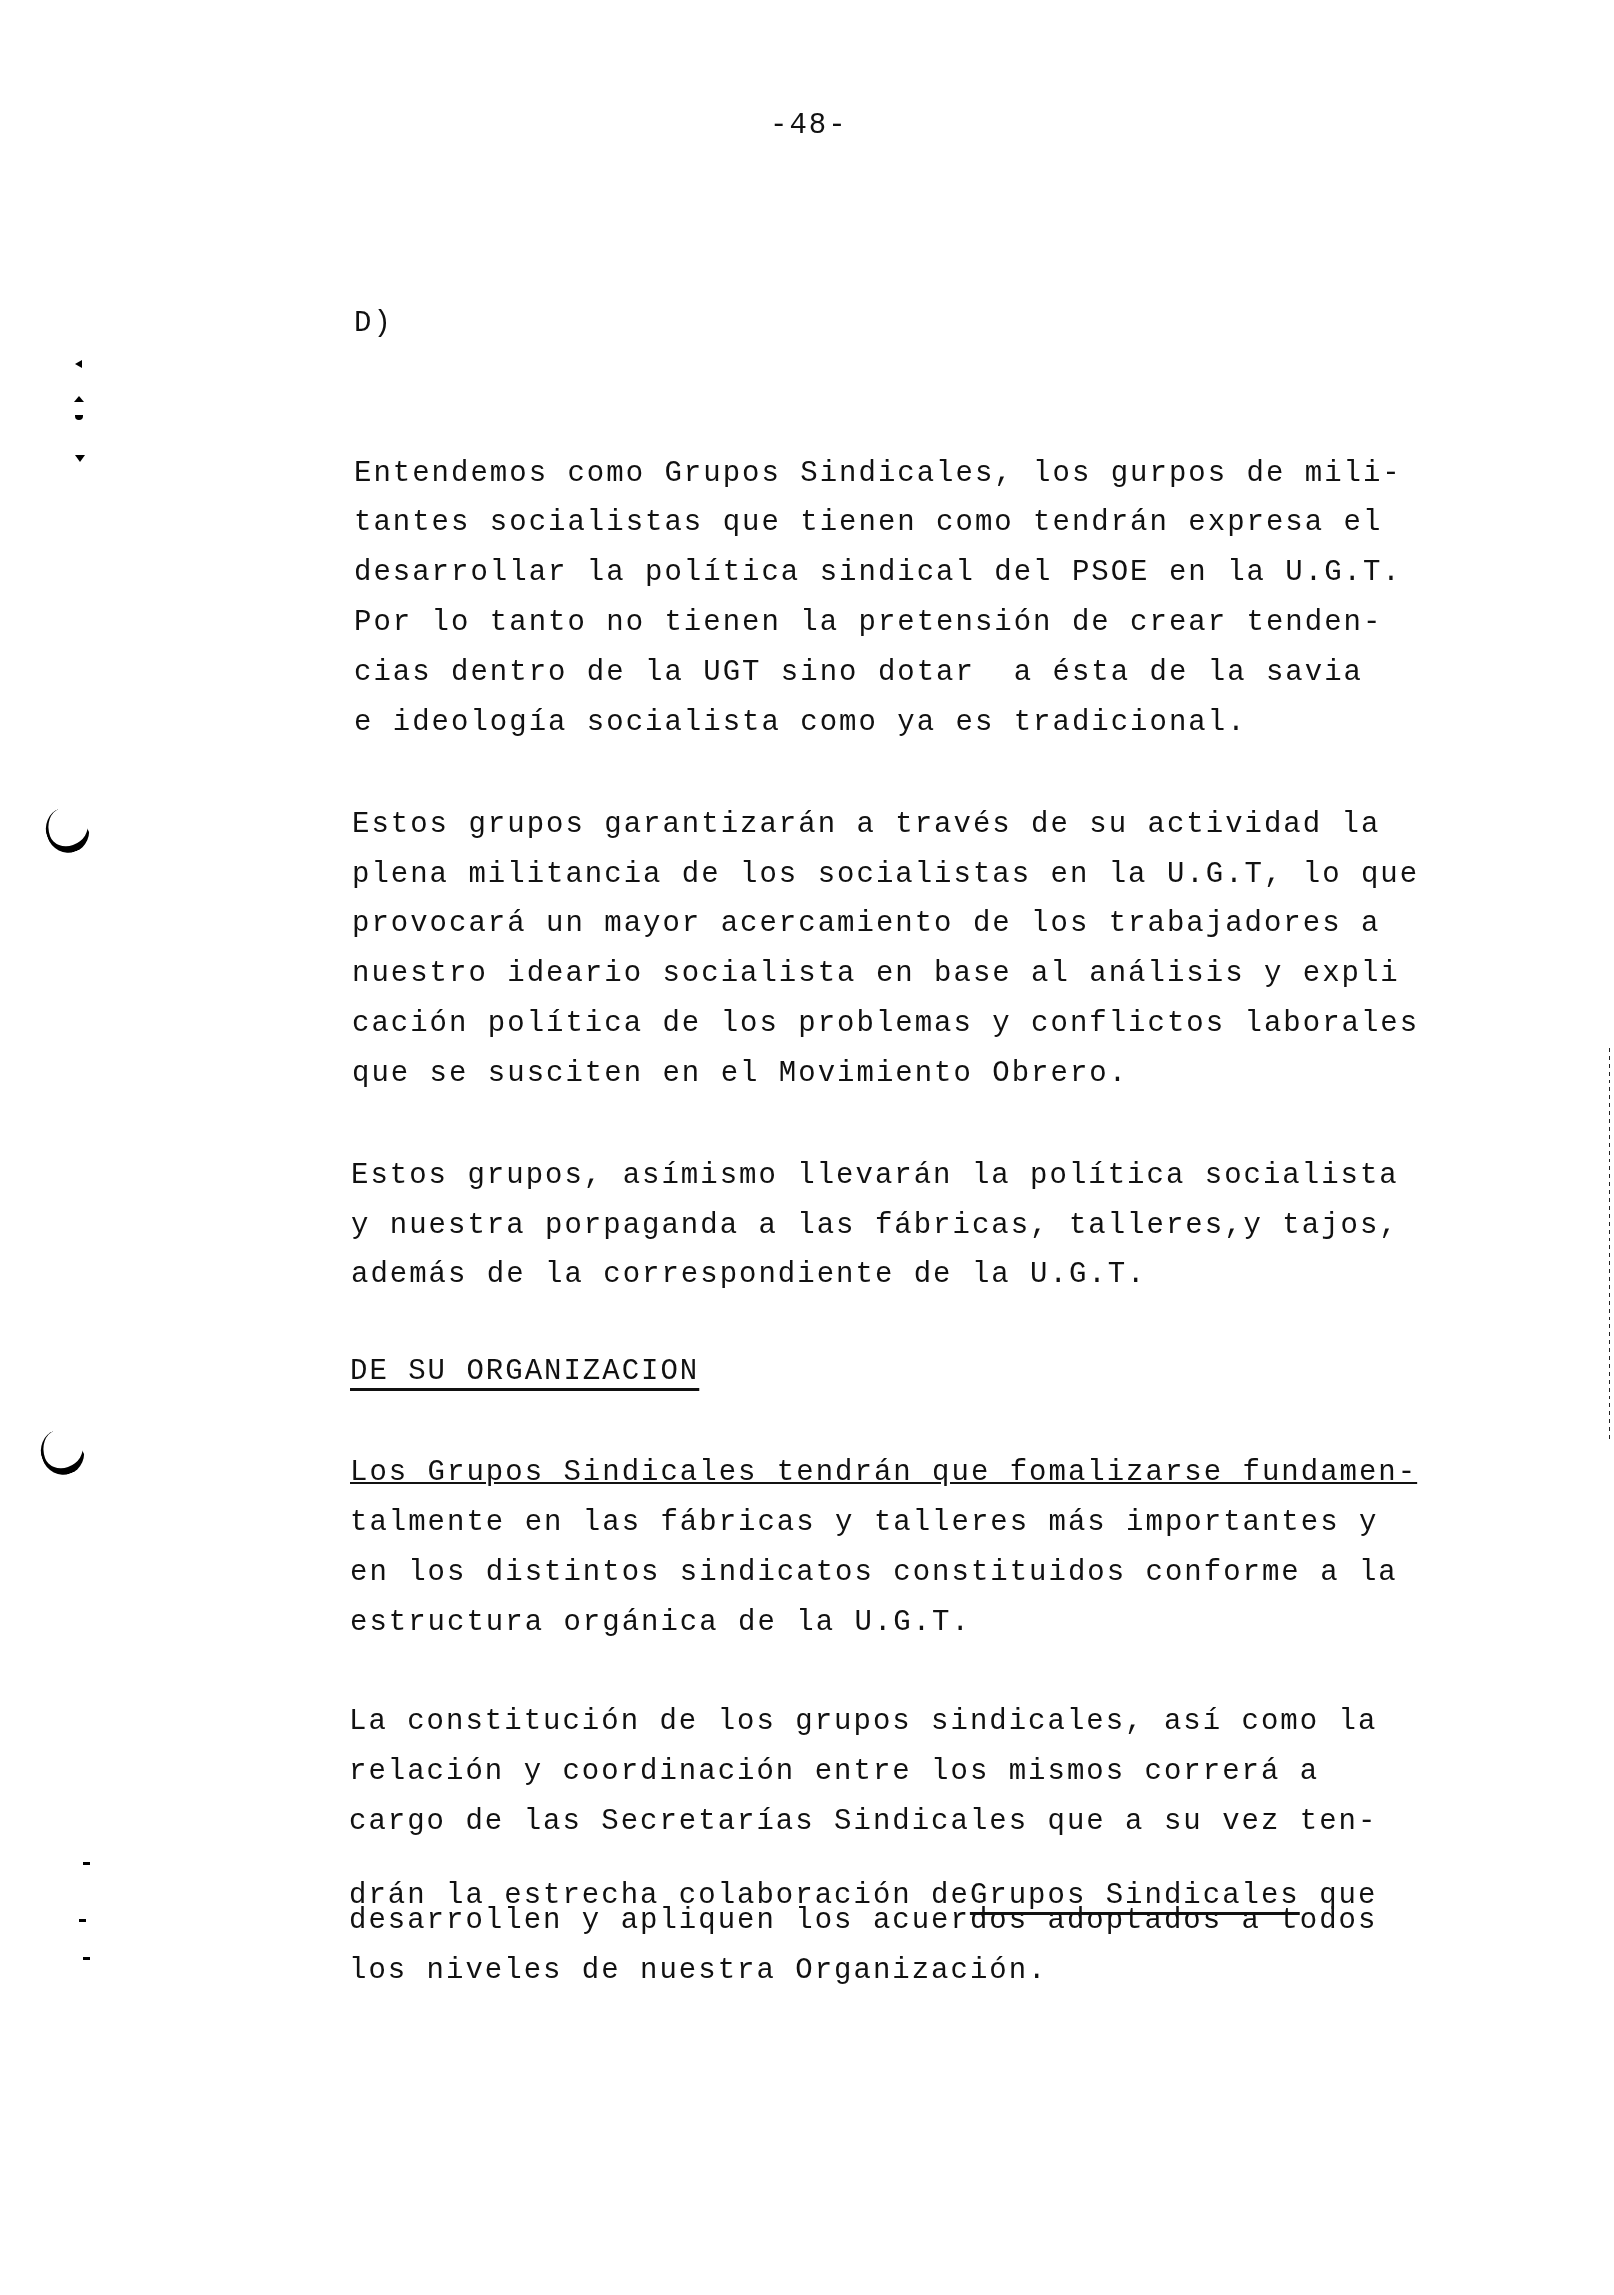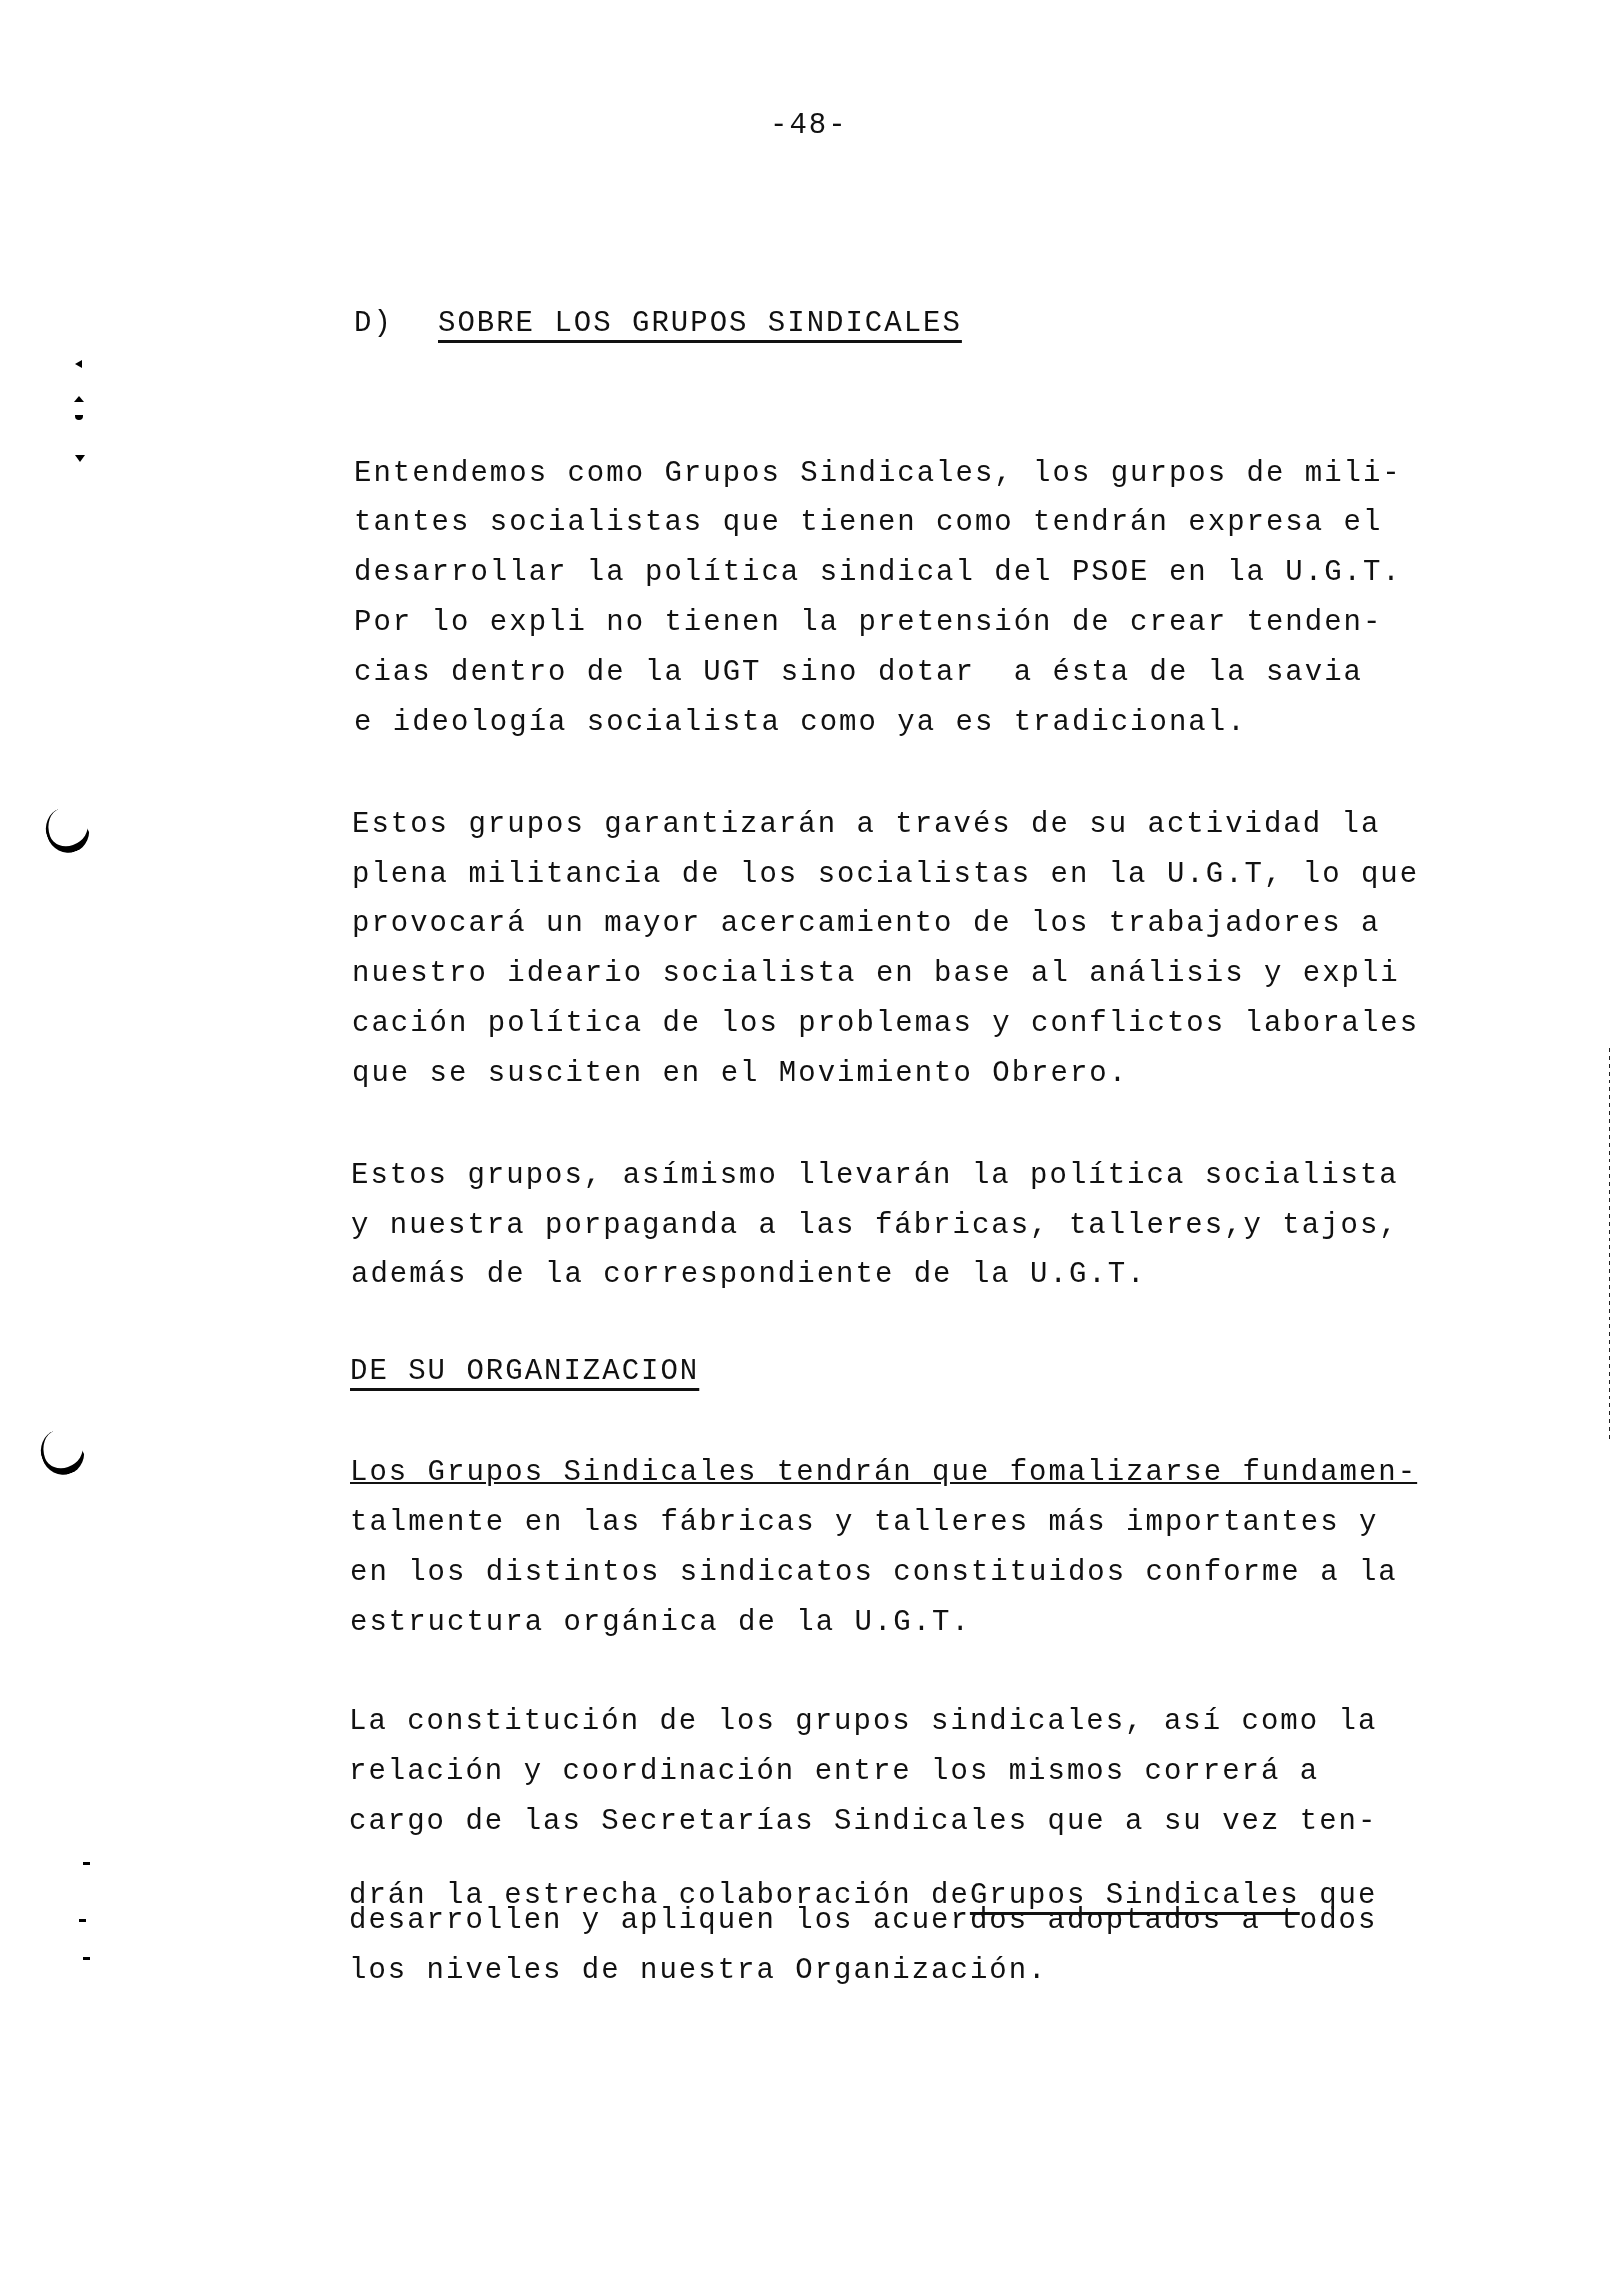--- a/index.html
+++ b/index.html
@@ -18,27 +18,26 @@
   .edge-line { position: absolute; left: 1609px; width: 1.3px; background: repeating-linear-gradient(#222 0 3.9px, transparent 3.9px 7.9px); }
 </style>
 </head>
 <body>
 
 <div class="page">
 
   <div class="tw page-number">-48-</div>
 
   <div class="tw heading" style="left:354px; top:309px;">D)</div>
-  <div class="tw heading u" style="left:438px; top:309px;">SOBRE LOS GRUPOS SINDICALES</div>
 
   <div>
     <div class="tw" style="left:354px; top:459px;">Entendemos como Grupos Sindicales, los gurpos de mili-</div>
     <div class="tw" style="left:354px; top:508px;">tantes socialistas que tienen como tendrán expresa el</div>
     <div class="tw" style="left:354px; top:558px;">desarrollar la política sindical del PSOE en la U.G.T.</div>
-    <div class="tw" style="left:354px; top:608px;">Por lo expli no tienen la pretensión de crear tenden-</div>
+    <div class="tw" style="left:354px; top:608px;">Por lo tanto no tienen la pretensión de crear tenden-</div>
     <div class="tw" style="left:354px; top:658px;">cias dentro de la UGT sino dotar  a ésta de la savia</div>
     <div class="tw" style="left:354px; top:708px;">e ideología socialista como ya es tradicional.</div>
   </div>
 
   <div>
     <div class="tw" style="left:352px; top:810px;">Estos grupos garantizarán a través de su actividad la</div>
     <div class="tw" style="left:352px; top:860px;">plena militancia de los socialistas en la U.G.T, lo que</div>
     <div class="tw" style="left:352px; top:909px;">provocará un mayor acercamiento de los trabajadores a</div>
     <div class="tw" style="left:352px; top:959px;">nuestro ideario socialista en base al análisis y expli</div>
     <div class="tw" style="left:352px; top:1009px;">cación política de los problemas y conflictos laborales</div>

